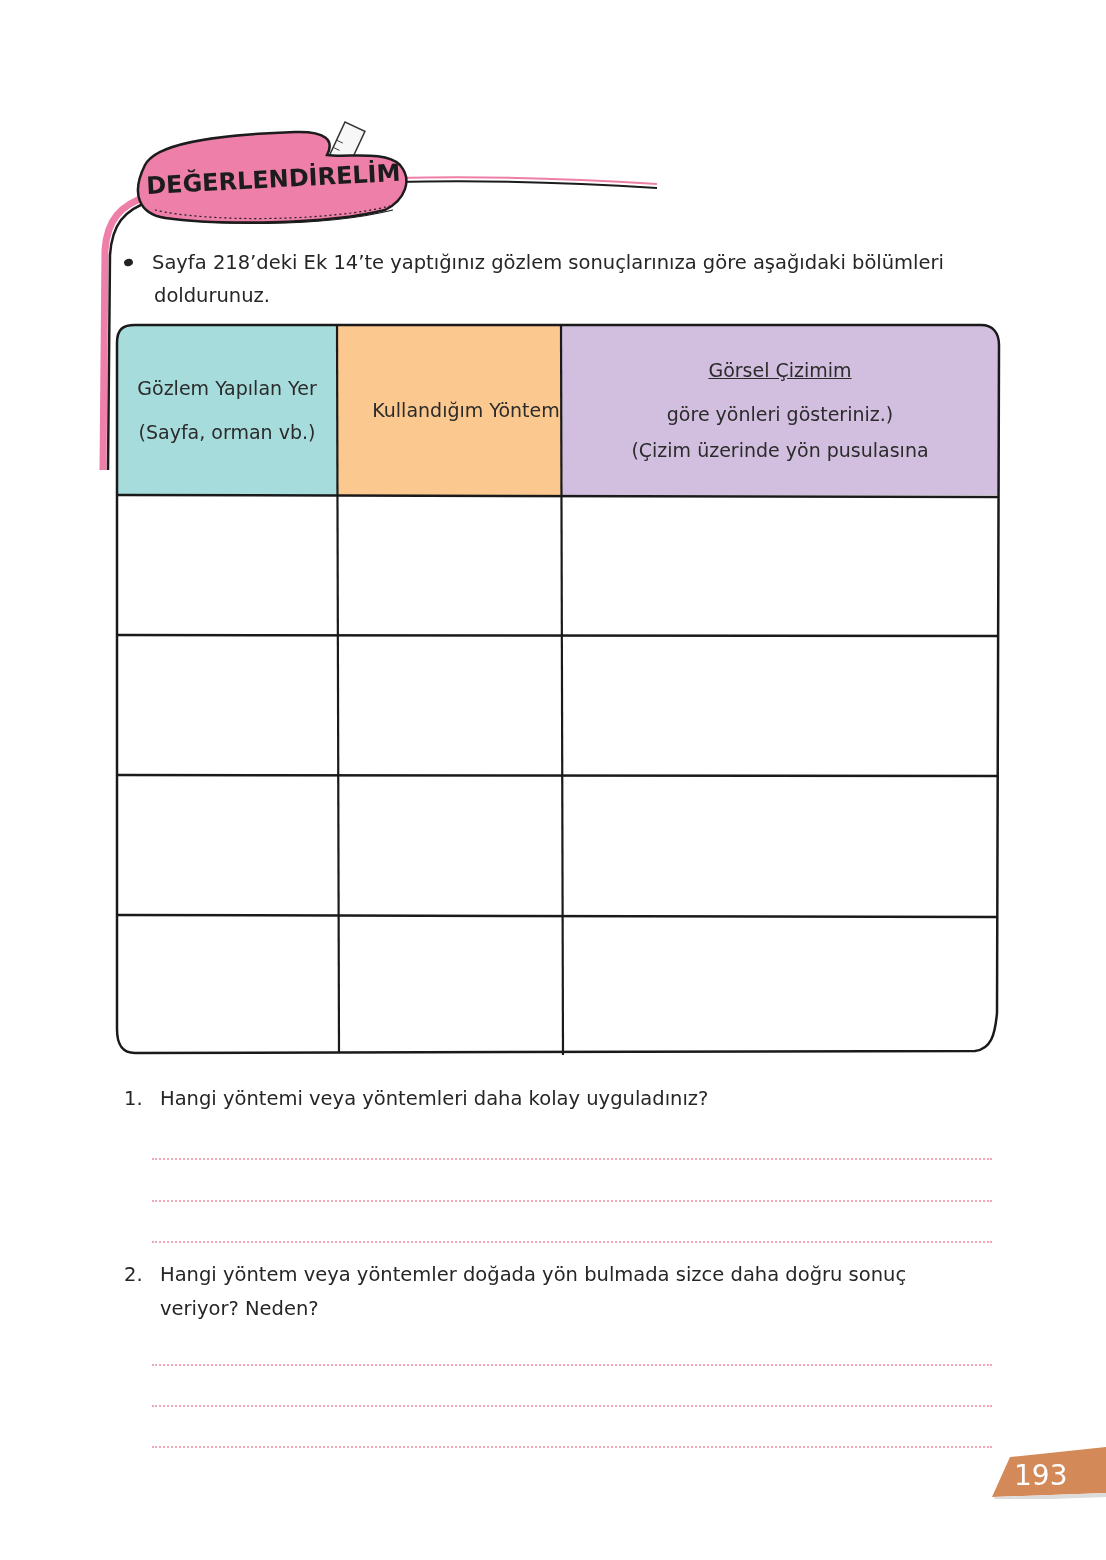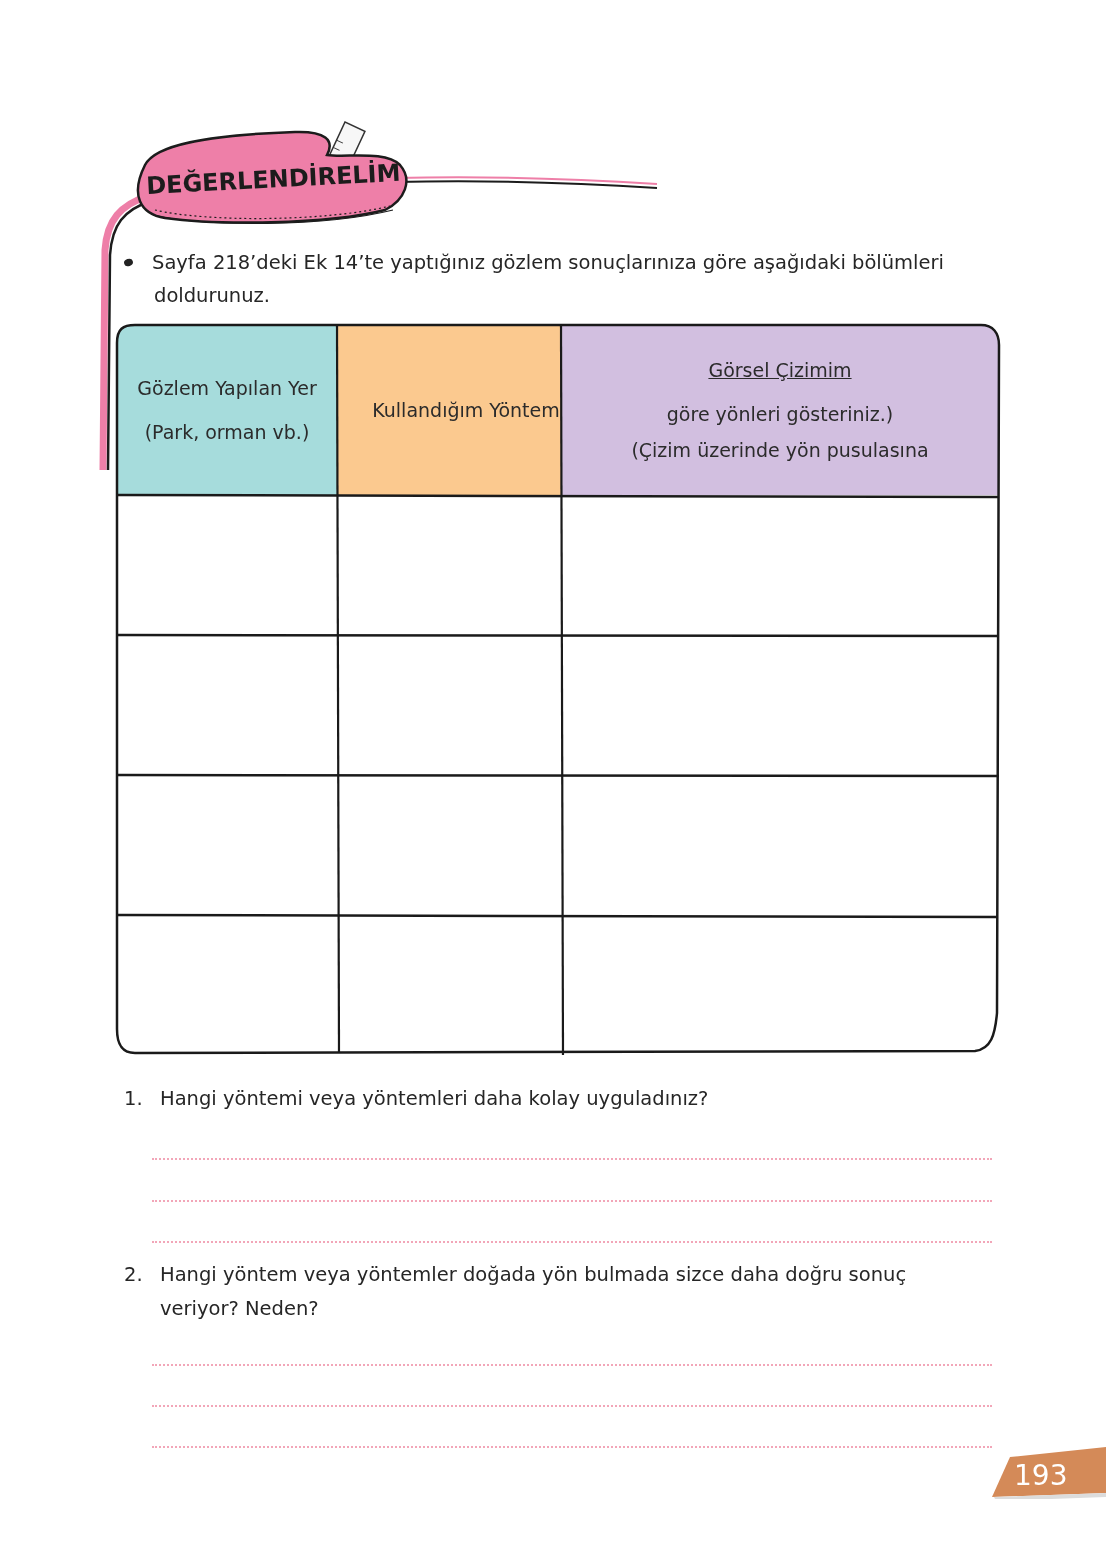--- a/index.html
+++ b/index.html
@@ -106,21 +106,21 @@
     <line x1="2" y1="312" x2="884" y2="313" stroke="#1a1a1a" stroke-width="2.5"></line>
     <line x1="2" y1="452" x2="884" y2="453" stroke="#1a1a1a" stroke-width="2.5"></line>
     <line x1="2" y1="592" x2="882" y2="594" stroke="#1a1a1a" stroke-width="2.5"></line>
 
     <line x1="222" y1="2" x2="224" y2="730" stroke="#1a1a1a" stroke-width="2.2"></line>
     <line x1="446" y1="2" x2="448" y2="732" stroke="#1a1a1a" stroke-width="2.2"></line>
   </svg>
 
   <div class="hcell c1">
     <span>Gözlem Yapılan Yer</span>
-    <span>(Park, orman vb.)</span>
+    <span>(Sayfa, orman vb.)</span>
   </div>
   <div class="hcell c2">
     <span>Kullandığım Yöntem</span>
   </div>
   <div class="hcell c3">
     <span class="t1">Görsel Çizimim</span>
     <span>göre yönleri gösteriniz.)</span>
     <span>(Çizim üzerinde yön pusulasına</span>
   </div>
 

